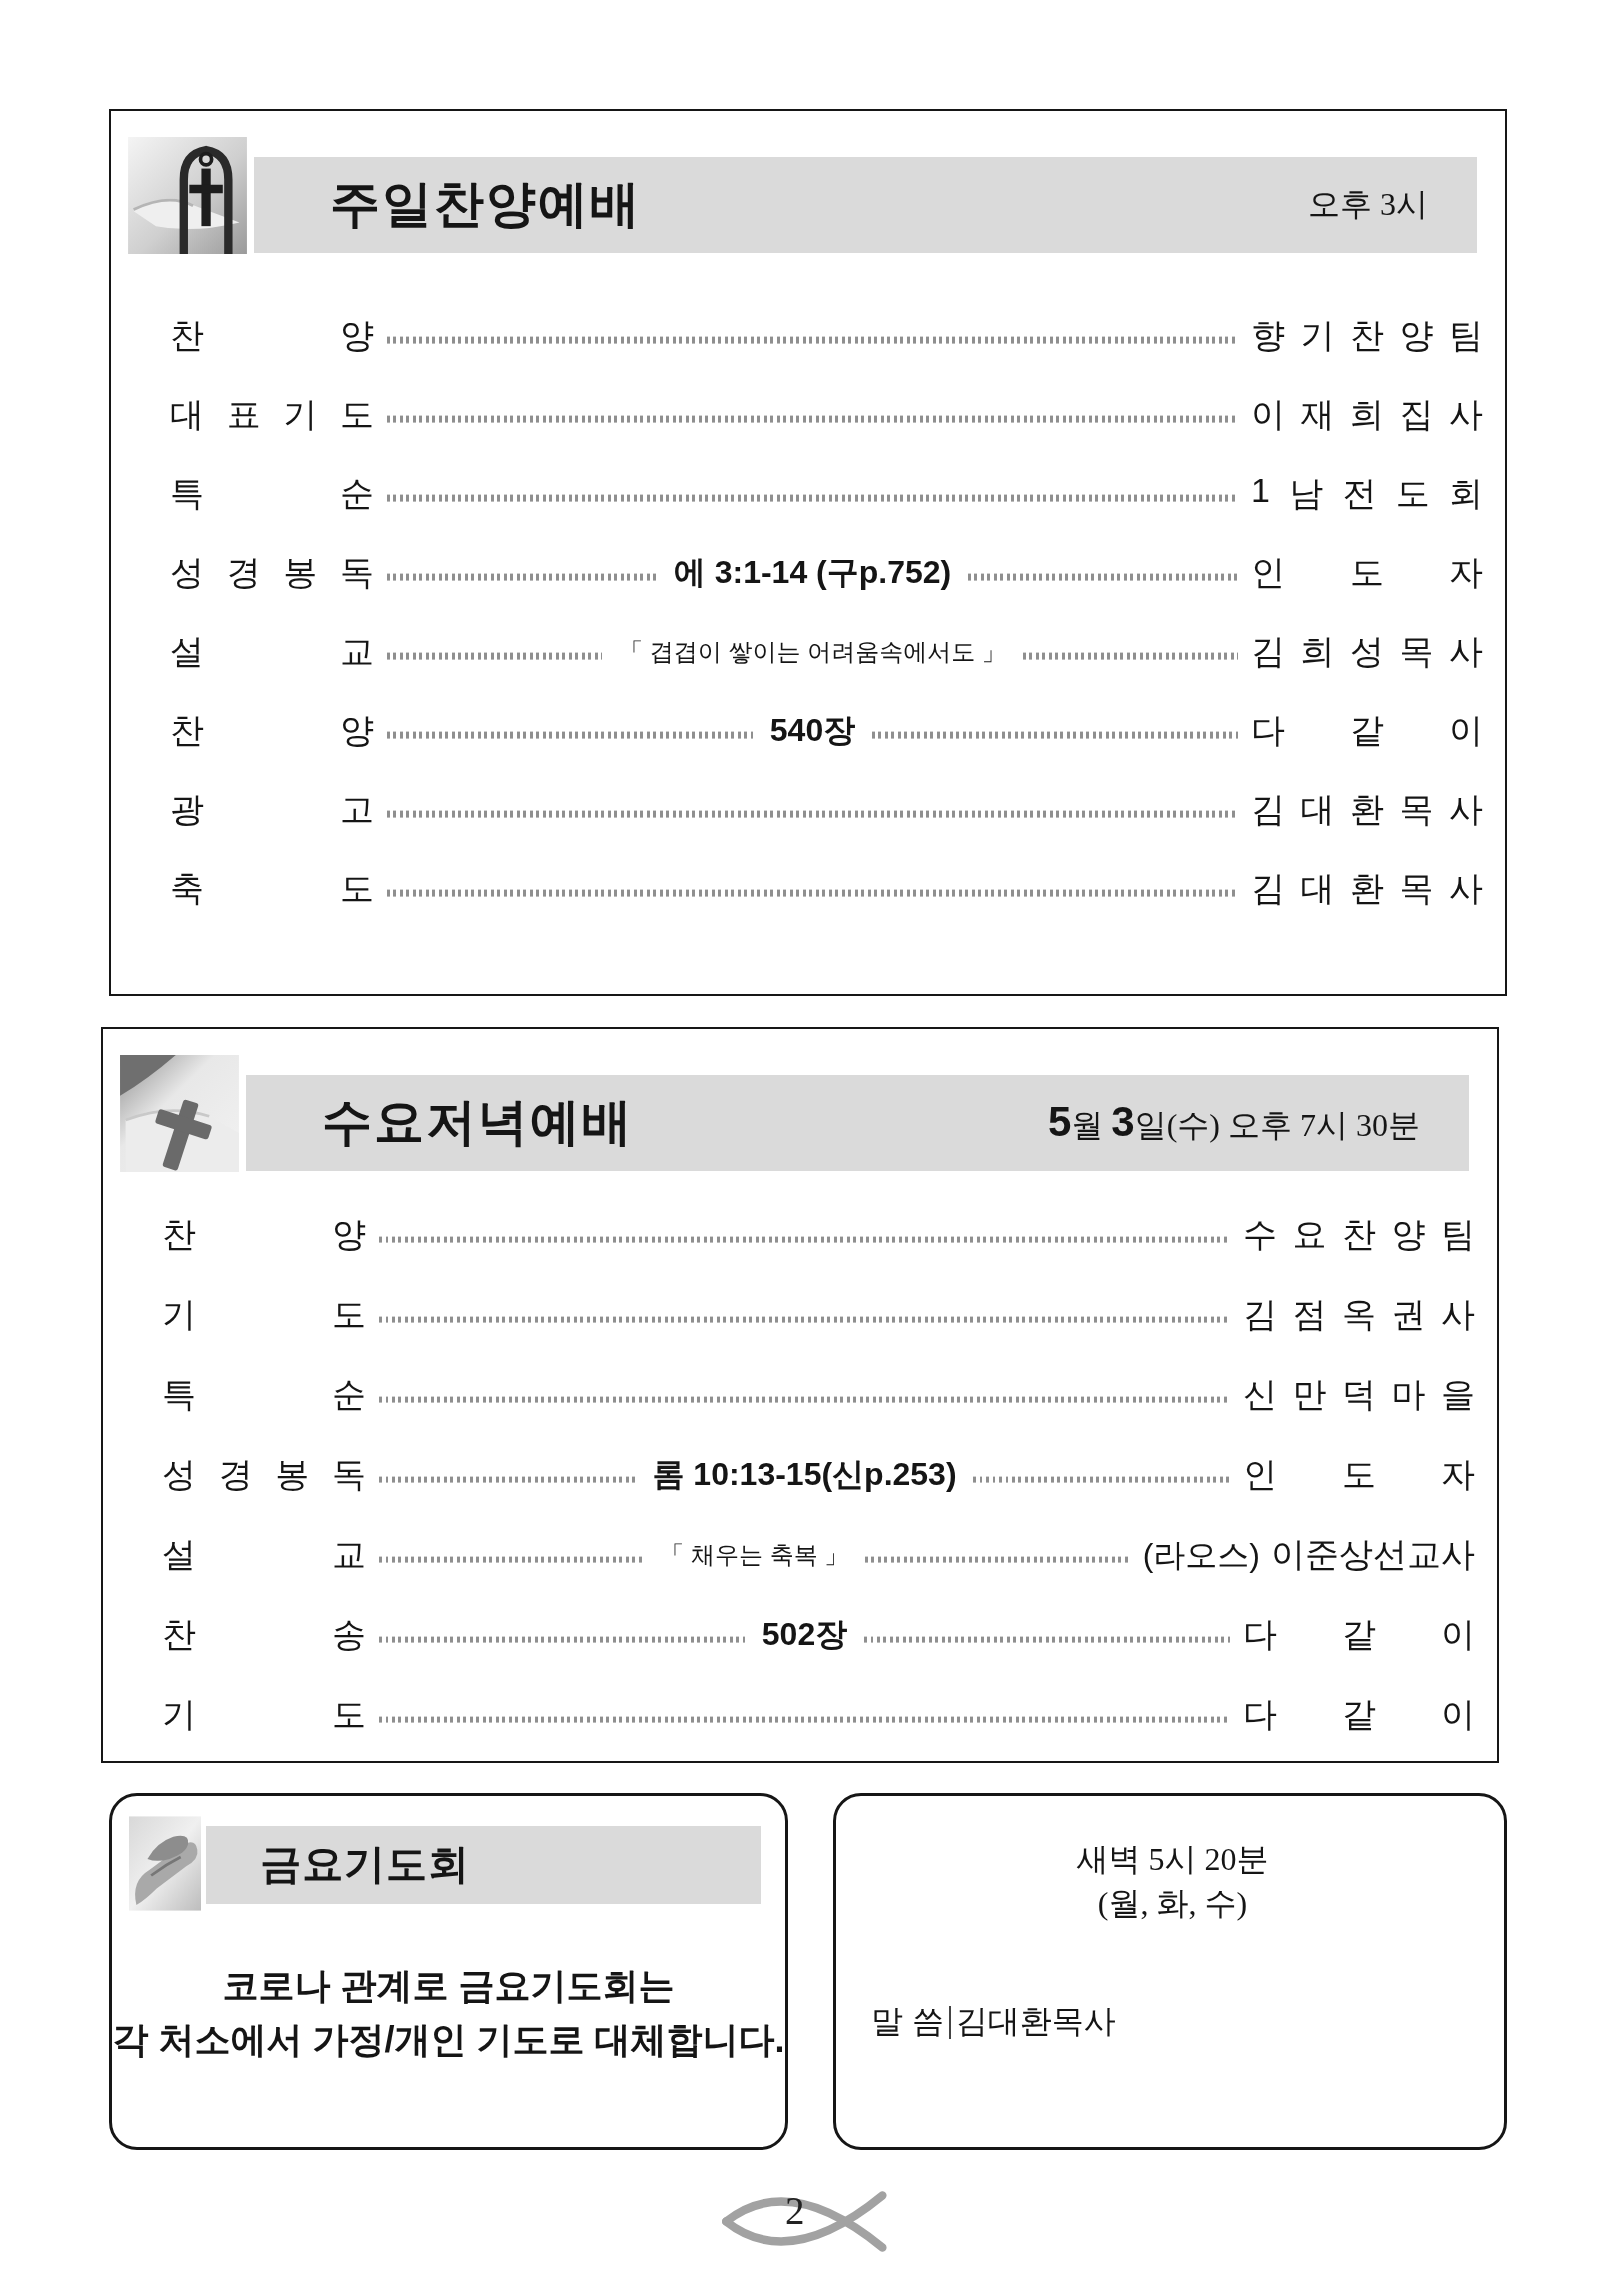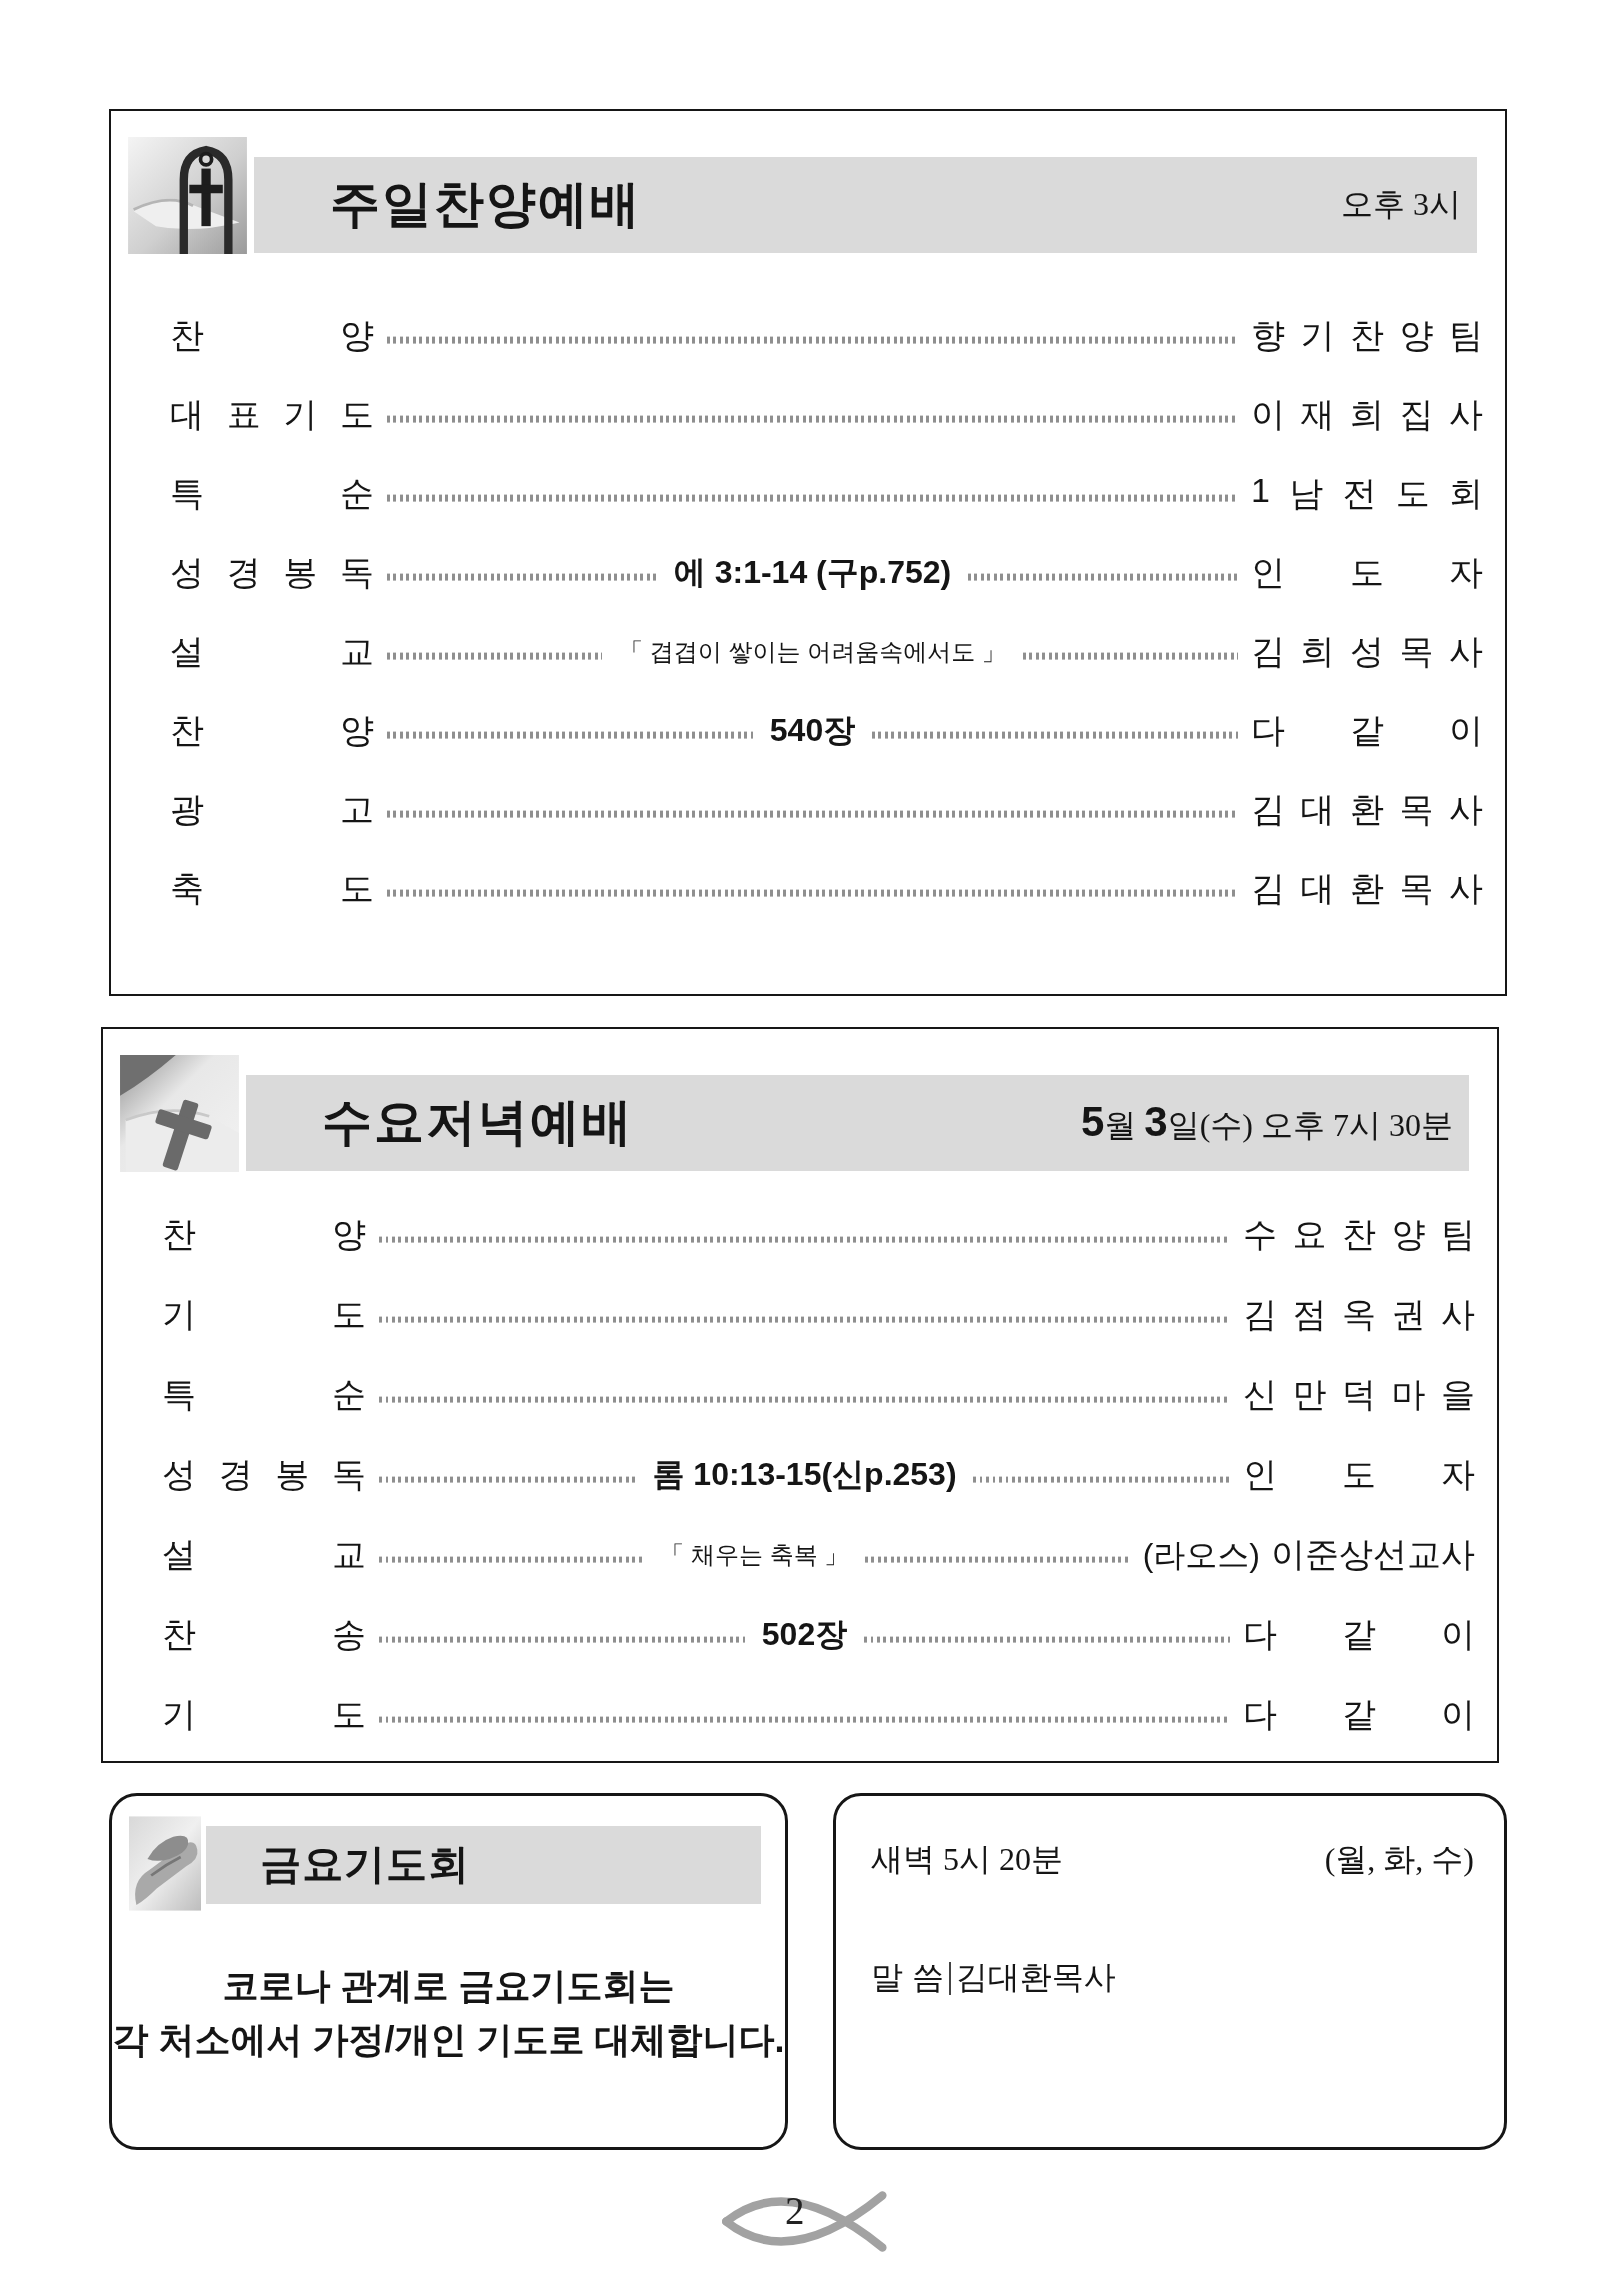--- a/index.html
+++ b/index.html
@@ -12,21 +12,21 @@
   #box-wed{left:101px;top:1027px;width:1398px;height:736px;}
   .round-box{position:absolute;border:3.7px solid #161616;border-radius:28px;background:#fff;}
   #box-friday{left:109px;top:1793px;width:679px;height:357px;}
   #box-tithe{left:833px;top:1793px;width:674px;height:357px;}
 
   
   .sec-header{display:flex;align-items:flex-start;padding:26px 28px 0 16.7px;}
   .photo-lg{width:119px;height:117px;flex:none;position:relative;overflow:hidden;}
   .hbar{flex:1;height:96px;background:#dadada;margin-left:7.4px;margin-top:19.5px;
         display:flex;align-items:center;justify-content:space-between;
-        padding:0 16px 0 76px;gap:15px;}
+        padding:0 49px 0 76px;gap:15px;}
   .sec-title{font-size:50px;font-weight:800;letter-spacing:1.9px;white-space:nowrap;}
   .sec-time{font-family:"Liberation Serif",serif;font-size:32px;white-space:nowrap;}
   .date-num{font-weight:800;font-size:42px;font-family:"Liberation Sans",sans-serif;}
 
   
   .rows{padding:42px 22px 0 59px;}
   #box-wed .rows{padding-top:23px;}
   .row{height:79px;display:flex;align-items:center;}
   #box-wed .row{height:80px;}
   .label{width:204px;flex:none;font-size:34px;}
@@ -40,21 +40,21 @@
   .j-spread{display:inline-flex;justify-content:space-between;}
 
   
   .sec-header-sm{display:flex;align-items:flex-start;padding:20.4px 24px 0 16.7px;}
   .photo-sm{width:72px;height:95px;flex:none;position:relative;overflow:hidden;}
   .hbar-sm{flex:1;height:78px;background:#dadada;margin-left:5.6px;margin-top:9.3px;
            display:flex;align-items:center;padding-left:54px;}
   .sec-title-sm{font-size:41px;font-weight:700;letter-spacing:0.9px;}
   .notice{margin-top:48px;text-align:center;font-weight:800;font-size:36px;line-height:1.5;}
   .trow{display:flex;justify-content:space-between;align-items:center;
-        padding:0 30px 0 35px;font-family:"Liberation Serif",serif;font-size:32px;}
+        padding:0 30px 0 35px;font-family:"Liberation Serif",serif;font-size:32px;flex-direction:column;}
   .trow.time-row{margin-top:42px;}
   .speaker-row{display:flex;align-items:center;gap:5px;margin:74px 0 0 35px;
                font-size:32px;font-family:"Liberation Sans",sans-serif;}
   .vbar{width:1.9px;height:33px;background:#444;display:inline-block;}
 
   
   .footer-fish{position:absolute;left:715px;top:2175px;width:186px;height:93px;}
   .page-num{position:absolute;left:70px;top:13px;font-size:39px;color:#222;
             font-family:"Liberation Serif",serif;}
 </style>

